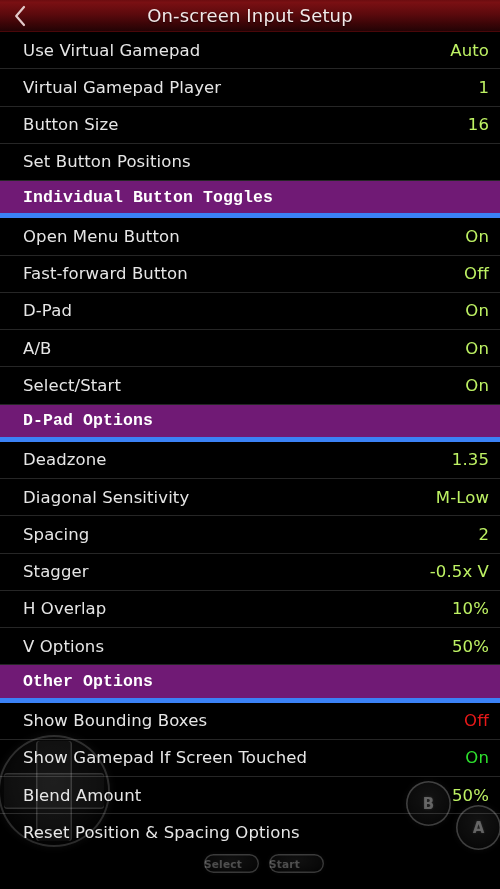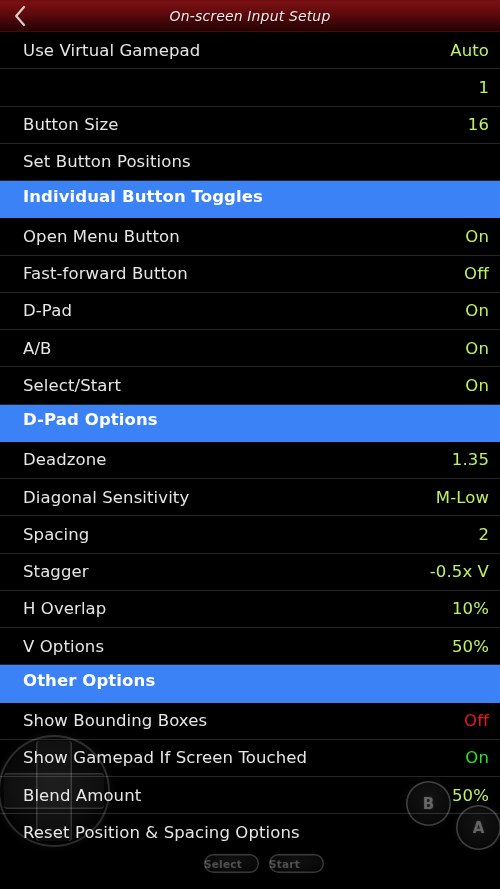--- a/index.html
+++ b/index.html
@@ -34,26 +34,25 @@
   .back-btn {
     width:40px; height:32px;
     display:flex; align-items:center; justify-content:center;
     cursor:pointer;
   }
   .back-btn svg { display:block; }
   .titlebar-title {
     position:absolute;
     left:0; right:0;
     text-align:center;
-    font-size:14px;
+    font-size:18px;
     color:#f2e8e8;
     letter-spacing:0.15px;
     pointer-events:none;
     text-shadow:0 1px 1px rgba(0,0,0,.6);
-    font-style:italic;
   }
 
   
   .list {
     position:relative;
     height:857px;
     z-index:20;
   }
   .row {
     position:relative;
@@ -76,22 +75,23 @@
     margin-left:auto;
     font-size:16.5px;
     color:#bef264;
     white-space:nowrap;
     letter-spacing:0.1px;
   }
   .row .value.val-on   { color:#2ee02e; }
   .row .value.val-off  { color:#e81919; }
 
   .row.section {
-    background:#3b82f6;
-    border-bottom:7px solid #3b82f6;
+    background:#701a75;
+    border-bottom:5px solid #3b82f6;
+    font-family:Liberation Mono, monospace;
   }
   .row.section .label {
     font-weight:bold;
     color:#ffffff;
     font-size:16.5px;
   }
 
   
   .gamepad-overlay {
     position:absolute;
@@ -184,20 +184,21 @@
     </div>
     <div class="titlebar-title">On-screen Input Setup</div>
   </div>
 
   <div class="list" id="settings-list">
       <div class="row">
         <div class="label">Use Virtual Gamepad</div>
         <div class="value">Auto</div>
       </div>
       <div class="row">
+        <div class="label">Virtual Gamepad Player</div>
         <div class="value">1</div>
       </div>
       <div class="row">
         <div class="label">Button Size</div>
         <div class="value">16</div>
       </div>
       <div class="row">
         <div class="label">Set Button Positions</div>
       </div>
       <div class="row section">

